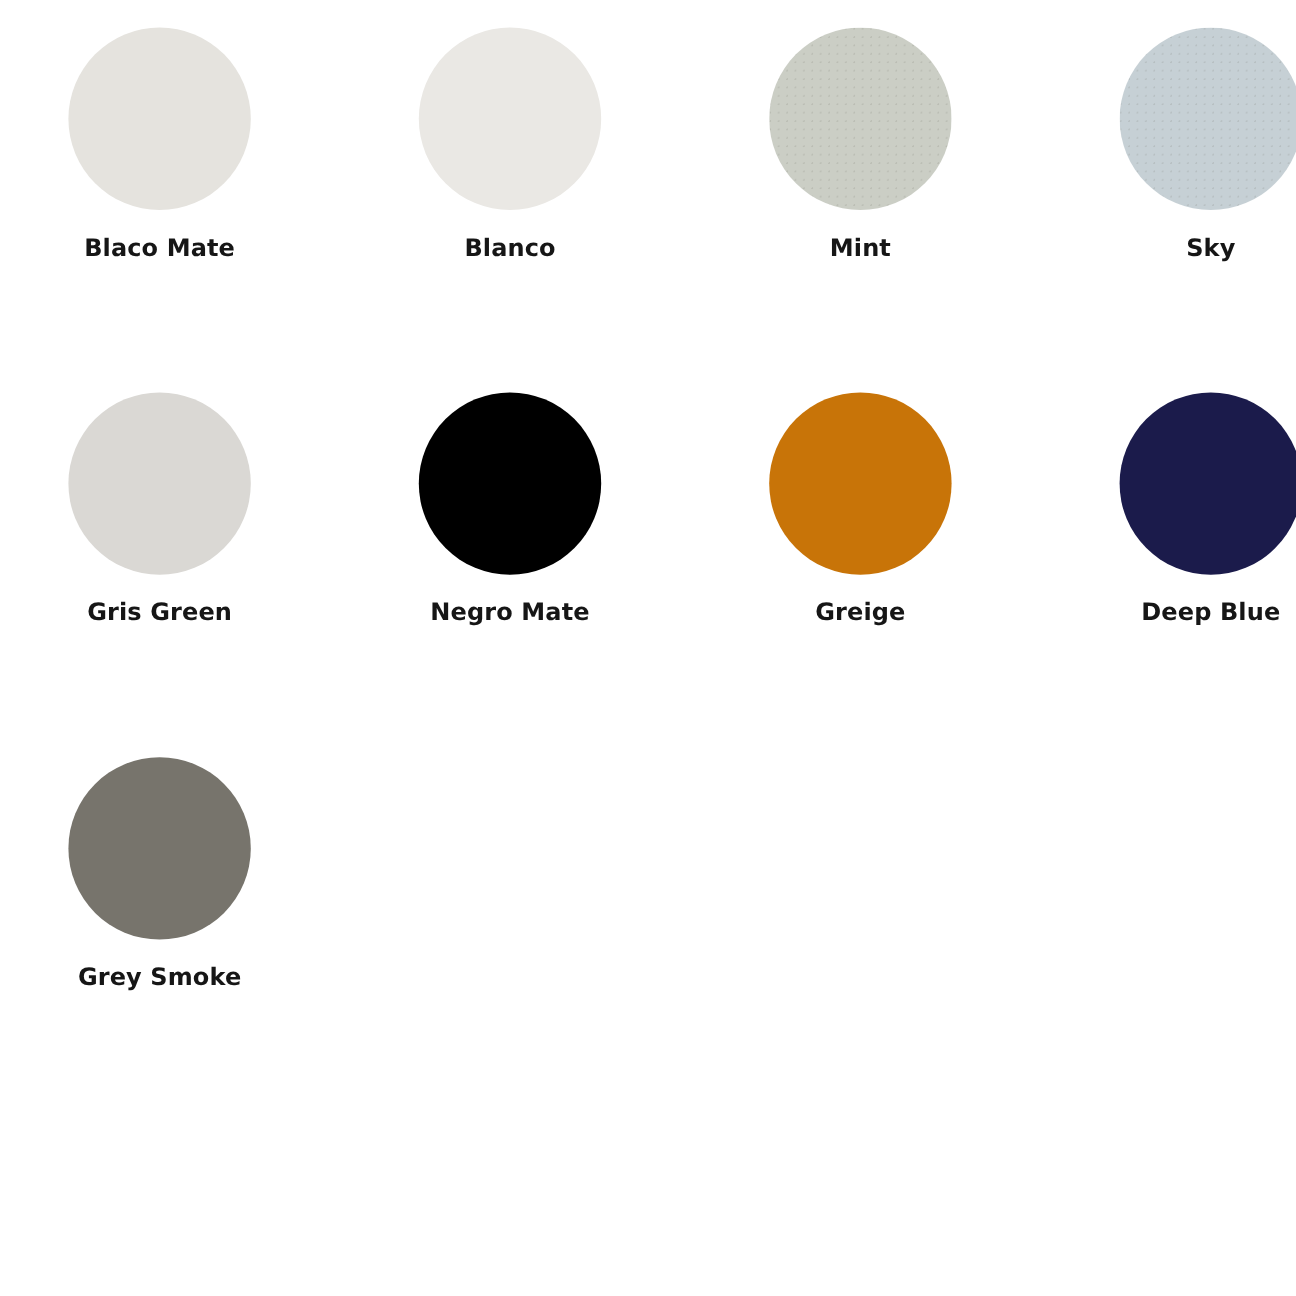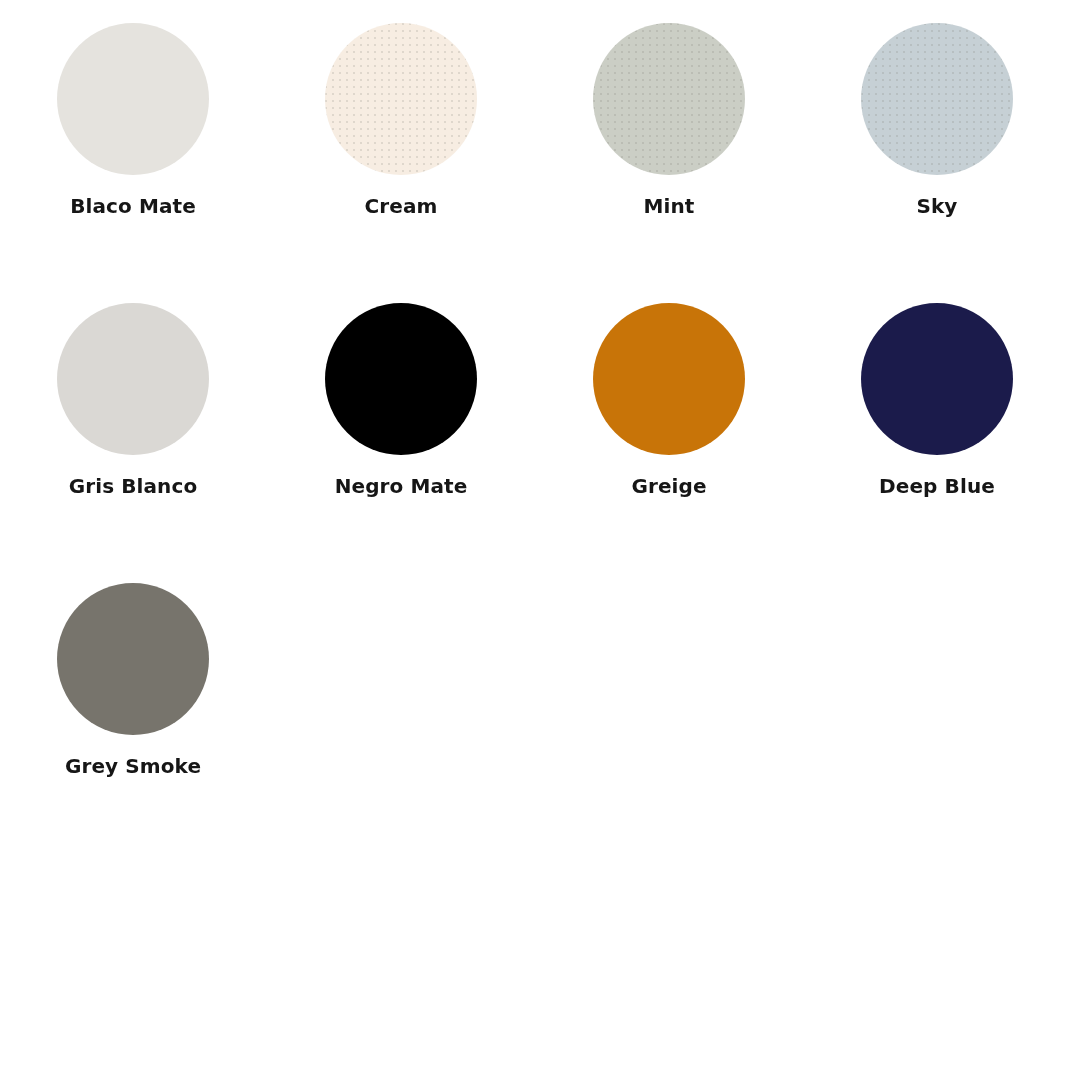--- a/index.html
+++ b/index.html
@@ -18,20 +18,21 @@
     position: relative;
     width: 1080px;
     height: 1080px;
     box-sizing: border-box;
     padding: 23px 0 0 57px;
     display: grid;
     grid-template-columns: repeat(4, 268px);
     grid-auto-rows: 280px;
     justify-content: start;
     align-content: start;
+    gap: 24px;
   }
   .swatch {
     width: 268px;
     height: 280px;
     position: relative;
   }
   .swatch-dot {
     width: 152px;
     height: 152px;
     border-radius: 50%;
@@ -58,34 +59,34 @@
 </style>
 </head>
 <body>
 
 <div class="palette-grid">
     <div class="swatch">
       <span class="swatch-dot" style="background-color: rgb(229, 227, 222);"></span>
       <div class="swatch-label">Blaco Mate</div>
     </div>
     <div class="swatch">
-      <span class="swatch-dot textured" style="background-color: rgb(247, 237, 226);"></span>
-      <div class="swatch-label">Cream</div>
+      <span class="swatch-dot" style="background-color: rgb(234, 232, 228);"></span>
+      <div class="swatch-label">Blanco</div>
     </div>
     <div class="swatch">
       <span class="swatch-dot textured" style="background-color: rgb(203, 206, 197);"></span>
       <div class="swatch-label">Mint</div>
     </div>
     <div class="swatch">
       <span class="swatch-dot textured" style="background-color: rgb(198, 208, 213);"></span>
       <div class="swatch-label">Sky</div>
     </div>
     <div class="swatch">
       <span class="swatch-dot" style="background-color: rgb(218, 216, 212);"></span>
-      <div class="swatch-label">Gris Blanco</div>
+      <div class="swatch-label">Gris Green</div>
     </div>
     <div class="swatch">
       <span class="swatch-dot" style="background-color: rgb(0, 0, 0);"></span>
       <div class="swatch-label">Negro Mate</div>
     </div>
     <div class="swatch">
       <span class="swatch-dot" style="background-color: rgb(200, 116, 8);"></span>
       <div class="swatch-label">Greige</div>
     </div>
     <div class="swatch">

